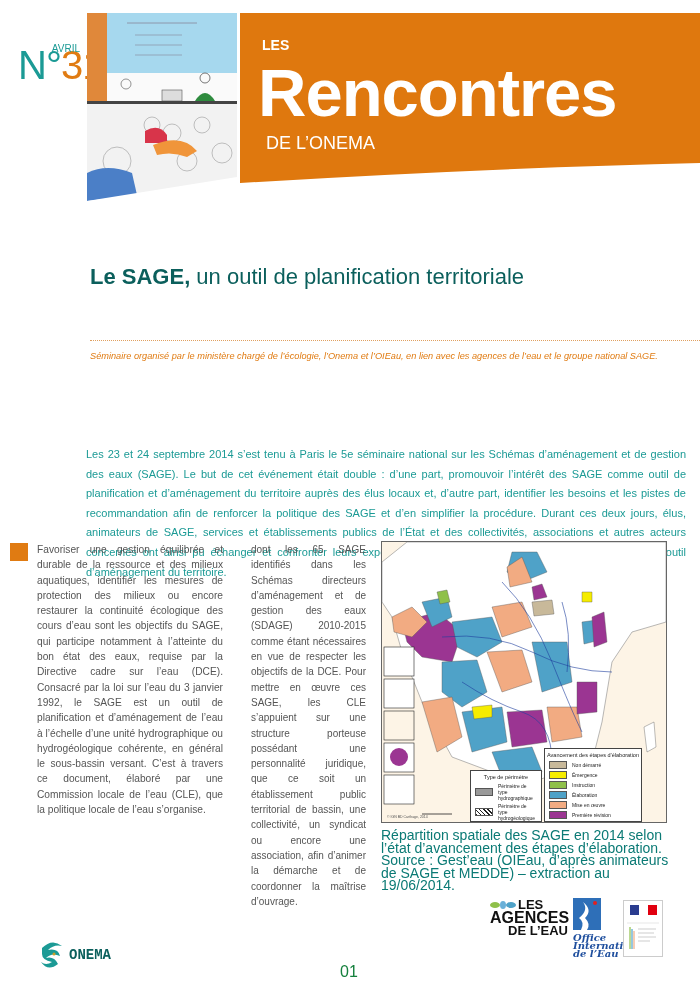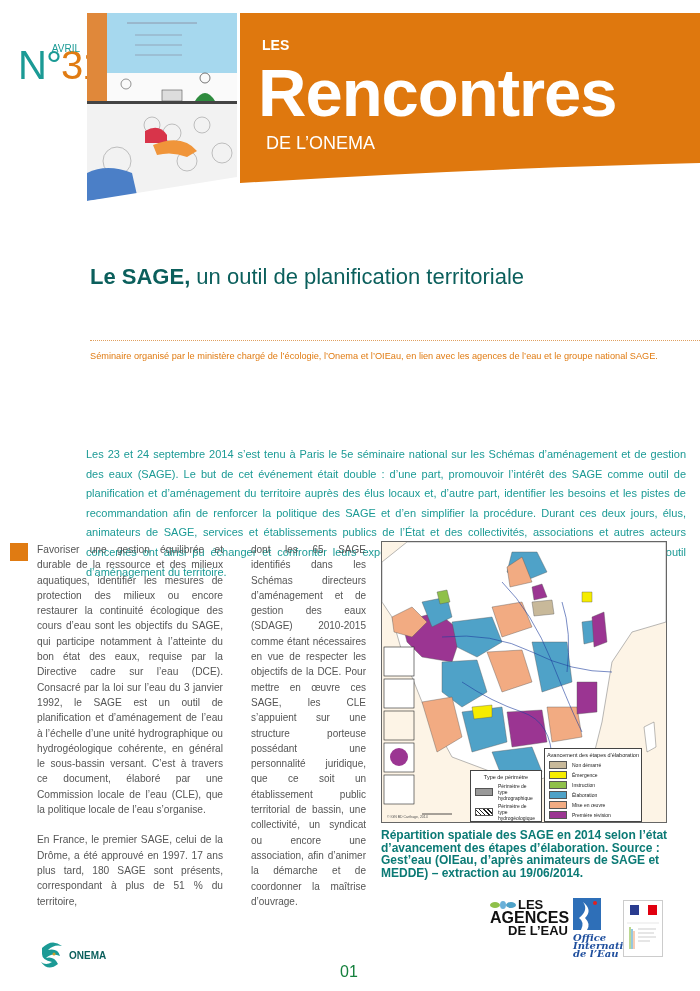--- a/index.html
+++ b/index.html
@@ -16,43 +16,43 @@
   #cover-illus { left:87px; top:13px; width:150px; height:188px; }
   #banner { left:240px; top:13px; width:460px; height:170px; }
   #banner-les { left:262px; top:38px; color:#fff; font-weight:bold; font-size:14px; line-height:14px; }
   #banner-title { left:258px; top:58px; color:#fff; font-weight:bold; font-size:67px; line-height:70px; letter-spacing:-1px; }
   #banner-sub { left:266px; top:133px; color:#fff; font-size:18px; line-height:20px; }
 
   
   #page-title { left:90px; top:263px; width:560px; color:#0b5f5c; font-size:22px; line-height:27px; }
   #page-title b { font-weight:bold; }
   #title-rule { left:90px; top:340px; width:610px; border-top:1px dotted #e0a060; }
-  #subtitle { left:90px; top:350px; width:590px; color:#e07b12; font-size:9.2px; line-height:13px; }
+  #subtitle { left:90px; top:350px; width:590px; color:#e07b12; font-style:italic; font-size:9.2px; line-height:13px; }
 
   #lead { left:86px; top:405px; width:600px; color:#1b9a95; font-size:11px; line-height:19.6px; text-align:justify;margin-top:40px; }
 
   
   #orange-square { left:10px; top:543px; width:18px; height:18px; background:#e07b12; }
   #col1 { left:37px; top:542px; width:186px; color:#555; font-size:10.2px; line-height:15.3px; text-align:justify; }
   #col1 p { margin:0 0 15px 0; }
   #col2 { left:251px; top:542px; width:115px; color:#555; font-size:10px; line-height:15.3px; text-align:justify; }
   #col2 p { margin:0; }
 
   
   #map { left:381px; top:541px; width:284px; height:280px; border:1px solid #666; background:#fdf6ea; overflow:hidden; }
-  #map-caption { left:381px; top:829px; width:300px; color:#0b7a75; font-weight:bold; font-size:12px; line-height:12.5px; }
+  #map-caption { left:381px; top:829px; width:300px; color:#0b7a75; font-weight:normal; font-size:14px; line-height:12.5px; }
 
   .legend { position:absolute; background:#fff; border:1px solid #444; font-size:5px; color:#222; }
   .legend .lt { text-align:center; font-size:5.5px; margin:3px 0 3px; }
   .legend .row { display:flex; align-items:center; margin:2px 4px; }
   .legend .sw { width:16px; height:6px; border:1px solid #555; margin-right:5px; flex:none; }
 
   
   #onema-logo { left:38px; top:938px; width:110px; height:34px; display:flex; align-items:center; }
-  #onema-text { color:#0b5f5c; font-family:Liberation Sans, sans-serif; font-size:10px; font-weight:bold; margin-left:3px; }
+  #onema-text { color:#0b5f5c; font-family:Liberation Mono, monospace; font-size:14px; font-weight:bold; margin-left:3px; }
   #page-number { left:340px; top:963px; color:#15803d; font-size:16px; }
   #logo-agences { left:490px; top:898px; width:78px; height:55px; }
   #logo-oieau { left:573px; top:898px; width:48px; height:62px; }
   #logo-ministere { left:623px; top:900px; width:38px; height:55px; border:1px solid #ccc; background:#fff; }
 </style>
 </head>
 <body>
 
 <div id="issue-no" class="abs"><span class="n">N°</span><span class="num">31</span></div>
 <div id="issue-month" class="abs">AVRIL</div>
@@ -95,21 +95,20 @@
 
 <div id="page-title" class="abs"><b>Le SAGE,</b><span> un outil de planification territoriale</span></div>
 <div id="title-rule" class="abs"></div>
 <div id="subtitle" class="abs">Séminaire organisé par le ministère chargé de l’écologie, l’Onema et l’OIEau, en lien avec les agences de l’eau et le groupe national SAGE.</div>
 
 <div id="lead" class="abs">Les 23 et 24 septembre 2014 s’est tenu à Paris le 5e séminaire national sur les Schémas d’aménagement et de gestion des eaux (SAGE). Le but de cet événement était double : d’une part, promouvoir l’intérêt des SAGE comme outil de planification et d’aménagement du territoire auprès des élus locaux et, d’autre part, identifier les besoins et les pistes de recommandation afin de renforcer la politique des SAGE et d’en simplifier la procédure. Durant ces deux jours, élus, animateurs de SAGE, services et établissements publics de l’État et des collectivités, associations et autres acteurs concernés ont ainsi pu échanger et confronter leurs expériences afin d’aider sa montée en puissance comme outil d’aménagement du territoire.</div>
 
 <div id="orange-square" class="abs"></div>
 <div id="col1" class="abs">
   <p>Favoriser une gestion équilibrée et durable de la ressource et des milieux aquatiques, identifier les mesures de protection des milieux ou encore restaurer la continuité écologique des cours d’eau sont les objectifs du SAGE, qui participe notamment à l’atteinte du bon état des eaux, requise par la Directive cadre sur l’eau (DCE). Consacré par la loi sur l’eau du 3 janvier 1992, le SAGE est un outil de planification et d’aménagement de l’eau à l’échelle d’une unité hydrographique ou hydrogéologique cohérente, en général le sous-bassin versant. C’est à travers ce document, élaboré par une Commission locale de l’eau (CLE), que la politique locale de l’eau s’organise.</p>
-  <p>En France, le premier SAGE, celui de la Drôme, a été approuvé en 1997. 17 ans plus tard, 180 SAGE sont présents, correspondant à plus de 51 % du territoire,</p>
 </div>
 <div id="col2" class="abs">
   <p>dont les 65 SAGE identifiés dans les Schémas directeurs d’aménagement et de gestion des eaux (SDAGE) 2010-2015 comme étant nécessaires en vue de respecter les objectifs de la DCE. Pour mettre en œuvre ces SAGE, les CLE s’appuient sur une structure porteuse possédant une personnalité juridique, que ce soit un établissement public territorial de bassin, une collectivité, un syndicat ou encore une association, afin d’animer la démarche et de coordonner la maîtrise d’ouvrage.</p>
 </div>
 
 <div id="map" class="abs">
   <svg width="284" height="280" viewBox="0 0 284 280" style="position:absolute;left:0;top:0;">
     <rect width="284" height="280" fill="#fdf4e6"></rect>
     <path d="M0 20 L25 0 L284 0 L284 80 L250 90 L230 120 L220 180 L210 220 L150 240 L110 230 L70 215 L40 160 L20 110 L10 75 L0 60 Z" fill="#ffffff" stroke="#888" stroke-width="0.6"></path>
     <g stroke="#555" stroke-width="0.4">

